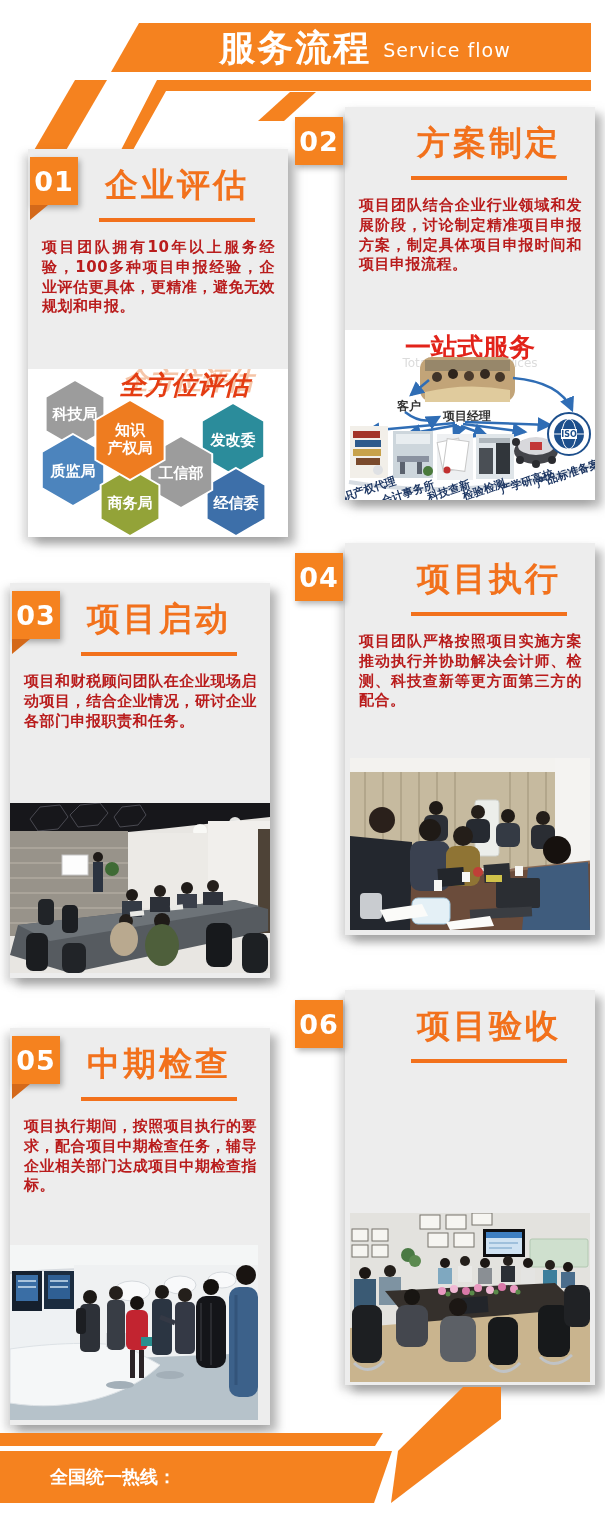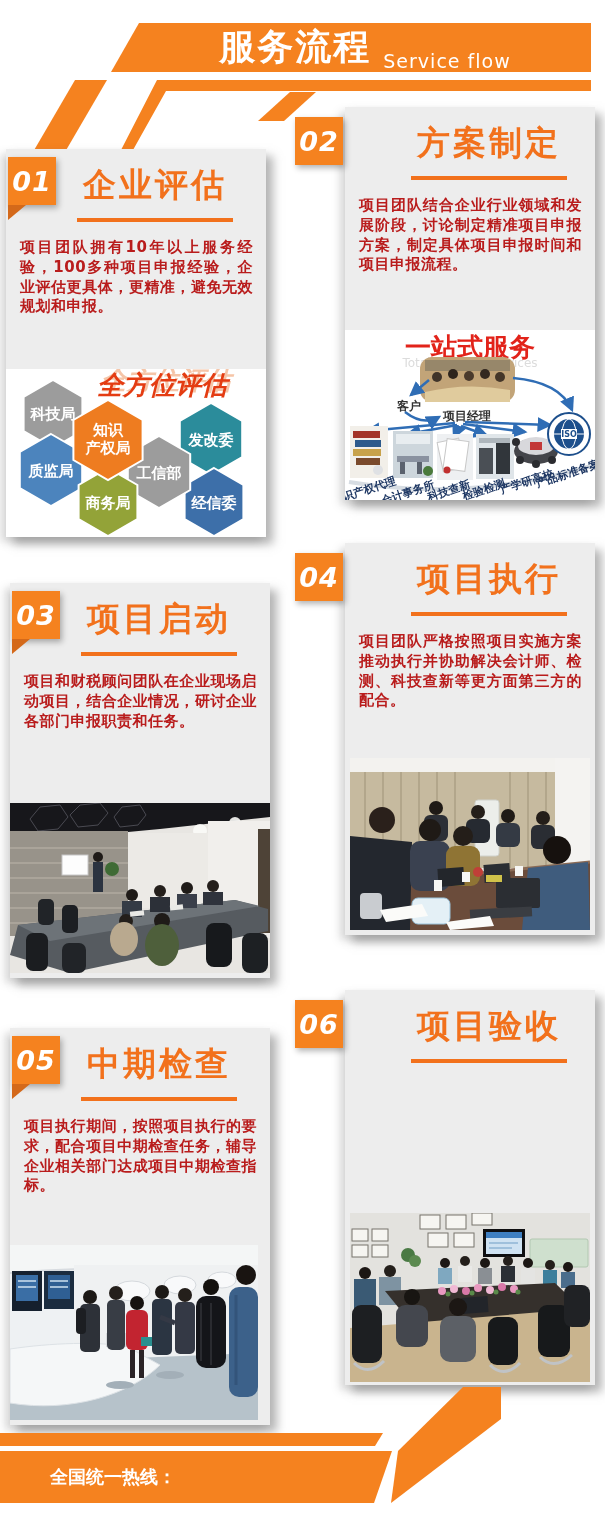--- a/index.html
+++ b/index.html
@@ -2,29 +2,29 @@
 <html><head>
 <meta charset="utf-8">
 <style>
   html,body{margin:0;padding:0;background:#fff;}
   .page{position:relative;width:605px;height:1538px;background:#fff;overflow:hidden;
         font-family:"DejaVu Sans",sans-serif;}
   svg{display:block;}
   .deco{position:absolute;left:0;}
 
   .hdr-title{position:absolute;top:24px;left:139px;width:452px;height:48px;
-             display:flex;align-items:flex-end;justify-content:center;gap:12px;}
+             display:flex;align-items:center;justify-content:center;gap:12px;}
   .hdr-zh{color:#fff;font-size:36px;font-weight:bold;letter-spacing:2px;}
   .hdr-en{color:#fff;font-size:19px;margin-top:4px;letter-spacing:1px;}
 
   .card{position:absolute;background:#ededed;
         box-shadow:7px 7px 9px rgba(110,110,110,.50), -5px 5px 8px rgba(130,130,130,.30);}
   .badge{position:absolute;width:48px;height:48px;background:#f5821f;color:#fff;
          font-size:27px;font-weight:bold;display:flex;align-items:center;justify-content:center;
-         letter-spacing:1px;box-shadow:2px 3px 6px rgba(0,0,0,.30);z-index:3;font-style:italic;}
+         letter-spacing:1px;box-shadow:2px 3px 6px rgba(0,0,0,.30);z-index:3;}
   .card.left .badge{left:2px;top:8px;}
   .card.right .badge{left:-50px;top:10px;}
   .card.left .badge::after{content:"";position:absolute;left:0;top:48px;width:0;height:0;
          border-top:15px solid #d4691a;border-right:18px solid transparent;}
   .card-title{margin:14px 8px 0 46px;text-align:center;}
   .card-title span{display:inline-block;font-size:33px;font-weight:bold;color:#f2711c;
          letter-spacing:3px;border-bottom:4px solid #f2711c;padding:0 6px 10px;}
   .card-body{margin:16px 13px 0 14px;font-size:15px;font-weight:bold;color:#b91c1c;
          line-height:1.32;letter-spacing:.5px;text-align:justify;}
   .graphic{position:absolute;}
@@ -43,21 +43,21 @@
     <polygon points="139,23 591,23 591,72 111,72" fill="#f5821f"></polygon>
     <polygon points="75,80 107,80 65,152 33,152" fill="#f5821f"></polygon>
     <polygon points="157,80 591,80 591,91 166,91 133,150 121,150" fill="#f5821f"></polygon>
     <polygon points="258,121 284,121 316,92 290,92" fill="#f5821f"></polygon>
   </svg>
   <div class="hdr-title">
     <span class="hdr-zh">服务流程</span>
     <span class="hdr-en">Service flow</span>
   </div>
 
-  <section class="card left" style="left:6px;top:149px;width:260px;height:388px">
+  <section class="card left" style="left:28px;top:149px;width:260px;height:388px">
     <div class="badge">01</div>
     <div class="card-title">
       <span>企业评估</span>
     </div>
     <p class="card-body">项目团队拥有10年以上服务经验，100多种项目申报经验，企业评估更具体，更精准，避免无效规划和申报。</p>
     <svg class="graphic" style="left:0;top:220px" width="260" height="168" viewBox="0 0 260 168">
       <rect x="0" y="0" width="260" height="168" fill="#ffffff"></rect>
       <text x="160" y="20" text-anchor="middle" font-size="26" font-weight="bold" font-style="italic" fill="#f0a070" opacity="0.6">全方位评估</text>
       <text x="156" y="25" text-anchor="middle" font-size="26" font-weight="bold" font-style="italic" fill="#e43c12">全方位评估</text>
 

